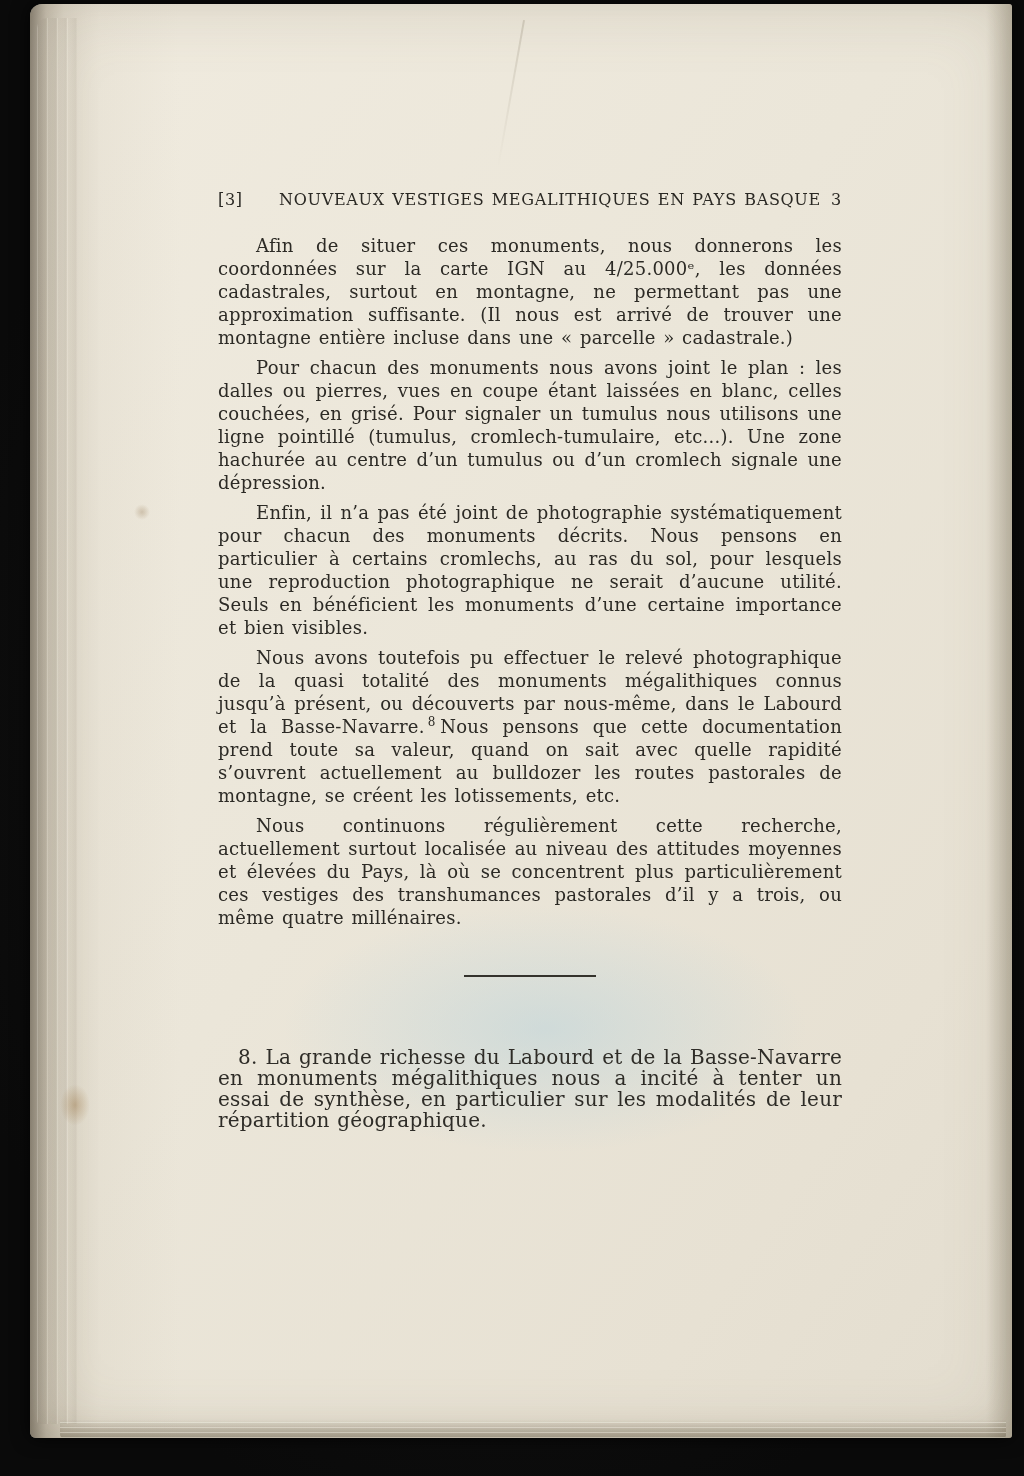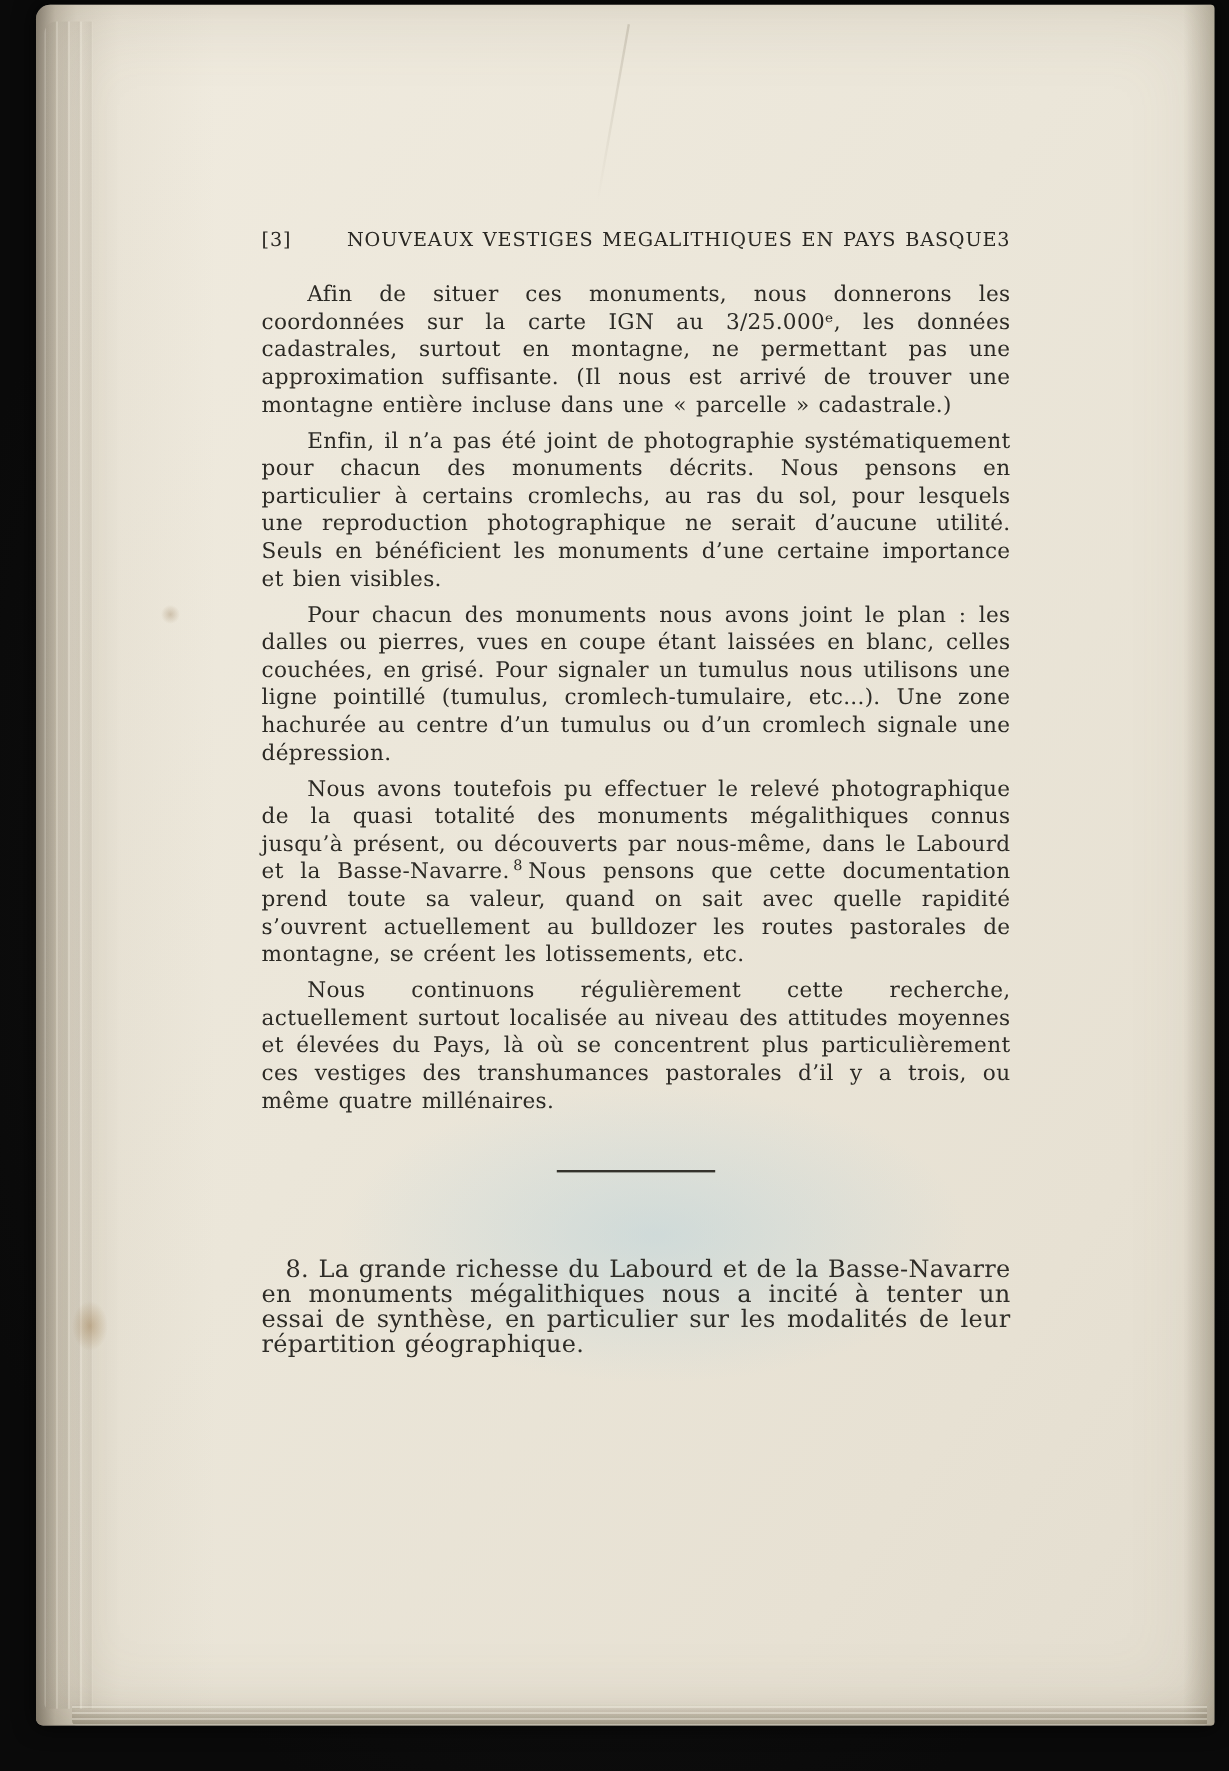--- a/index.html
+++ b/index.html
@@ -120,21 +120,21 @@
     align-items: baseline;
     font-size: 16px;
     line-height: 20px;
     letter-spacing: 0.7px;
     margin-bottom: 24px;
     white-space: nowrap;
     color: #2a2823;
   }
   .running-header .hdr-title {
     flex: 1;
-    text-align: right;
+    text-align: center;
     padding-left: 26px;
   }
   .running-header .hdr-page {
     text-align: right;
   }
   p.para {
     margin: 0 0 7px 0;
     text-indent: 38px;
   }
   p.para.cont {
@@ -179,23 +179,23 @@
     <div class="crease"></div>
 
     <div class="content">
 
       <div class="running-header">
         <span class="hdr-bracket">[3]</span>
         <span class="hdr-title">NOUVEAUX VESTIGES MEGALITHIQUES EN PAYS BASQUE</span>
         <span class="hdr-page">3</span>
       </div>
 
-      <p class="para">Afin de situer ces monuments, nous donnerons les coordonnées sur la carte IGN au 3/25.000ᵉ, les données cadastrales, surtout en montagne, ne permettant pas une approximation suffisante. (Il nous est arrivé de trouver une montagne entière incluse dans une « parcelle » cadastrale.)</p>
+      <p class="para">Afin de situer ces monuments, nous donnerons les coordonnées sur la carte IGN au 4/25.000ᵉ, les données cadastrales, surtout en montagne, ne permettant pas une approximation suffisante. (Il nous est arrivé de trouver une montagne entière incluse dans une « parcelle » cadastrale.)</p>
+      <p class="para">Pour chacun des monuments nous avons joint le plan : les dalles ou pierres, vues en coupe étant laissées en blanc, celles couchées, en grisé. Pour signaler un tumulus nous utilisons une ligne pointillé (tumulus, cromlech-tumulaire, etc...). Une zone hachurée au centre d’un tumulus ou d’un cromlech signale une dépression.</p>
       <p class="para">Enfin, il n’a pas été joint de photographie systématiquement pour chacun des monuments décrits. Nous pensons en particulier à certains cromlechs, au ras du sol, pour lesquels une reproduction photographique ne serait d’aucune utilité. Seuls en bénéficient les monuments d’une certaine importance et bien visibles.</p>
-      <p class="para">Pour chacun des monuments nous avons joint le plan : les dalles ou pierres, vues en coupe étant laissées en blanc, celles couchées, en grisé. Pour signaler un tumulus nous utilisons une ligne pointillé (tumulus, cromlech-tumulaire, etc...). Une zone hachurée au centre d’un tumulus ou d’un cromlech signale une dépression.</p>
       <p class="para"><span>Nous avons toutefois pu effectuer le relevé photographique de la quasi totalité des monuments mégalithiques connus jusqu’à présent, ou découverts par nous-même, dans le Labourd et la Basse-Navarre.</span><sup class="fn-ref">8</sup><span>Nous pensons que cette documentation prend toute sa valeur, quand on sait avec quelle rapidité s’ouvrent actuellement au bulldozer les routes pastorales de montagne, se créent les lotissements, etc.</span></p>
       <p class="para">Nous continuons régulièrement cette recherche, actuellement surtout localisée au niveau des attitudes moyennes et élevées du Pays, là où se concentrent plus particulièrement ces vestiges des transhumances pastorales d’il y a trois, ou même quatre millénaires.</p>
 
       <div class="rule"></div>
 
       <p class="footnote">8. La grande richesse du Labourd et de la Basse-Navarre en monuments mégalithiques nous a incité à tenter un essai de synthèse, en particulier sur les modalités de leur répartition géographique.</p>
 
     </div>
   </div>
 </div>

